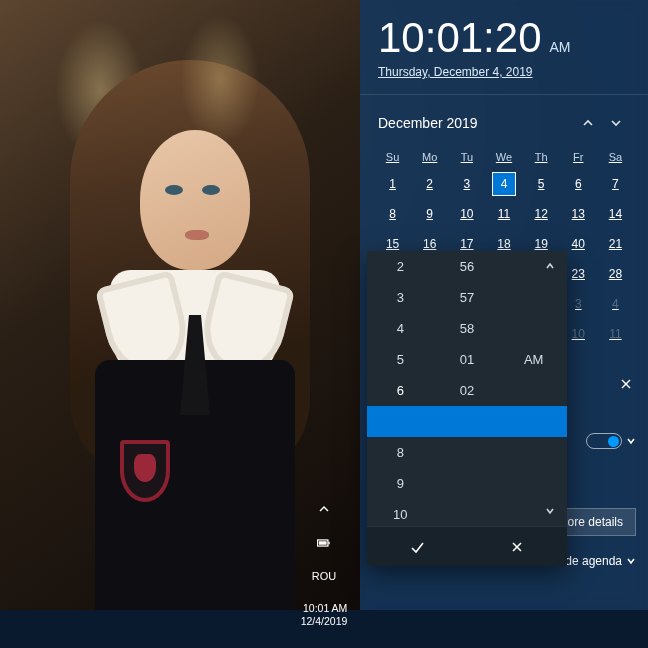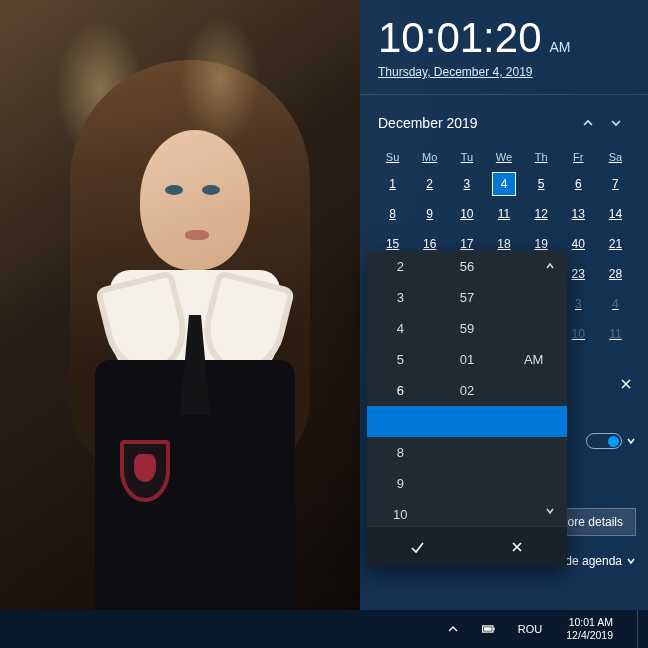--- a/index.html
+++ b/index.html
@@ -56,21 +56,21 @@
 .wheel-cell { height:31px; line-height:31px; font-size:13px; width:100%; text-align:center; color:#d7dde2; }
 .wheel-arrow { position:absolute; right:8px; width:18px; height:18px; display:flex; align-items:center; justify-content:center; cursor:pointer; }
 .wheel-arrow.up { top:6px; } .wheel-arrow.down { bottom:6px; }
 .wheel-arrow svg { width:10px; height:10px; fill:none; stroke:#cfd6dc; stroke-width:1.6; }
 .sel-band { position:absolute; left:0; right:0; top:155px; height:31px; background:#0078d7; pointer-events:none; }
 .wheels .wheel .wheel-cell.sel { color:#fff; position:relative; z-index:2; }
 .tp-actions { height:40px; display:flex; border-top:1px solid rgba(255,255,255,0.08); background:#17222a; }
 .tp-btn { flex:1; display:flex; align-items:center; justify-content:center; cursor:pointer; }
 .tp-btn svg { width:16px; height:16px; stroke:#fff; stroke-width:1.6; fill:none; }
 
-.taskbar { position:absolute; left:0; bottom:0; width:648px; height:38px; background:#0a1a2e; display:flex; align-items:center; justify-content:flex-end; color:#fff; padding:0 6px; gap:14px; }
+.taskbar { position:absolute; left:0; bottom:0; width:648px; height:38px; background:#0a1a2e; display:flex; align-items:center; justify-content:flex-end; color:#fff; padding:0 6px; gap:20px;flex-direction:column; }
 .tray-icon { display:flex; align-items:center; justify-content:center; height:38px; padding:0 4px; cursor:pointer; }
 .tray-icon svg { width:14px; height:14px; fill:none; stroke:#fff; stroke-width:1.4; }
 .lang { font-size:11px; padding:0 4px; }
 .tray-clock { font-size:10.5px; line-height:13px; text-align:right; padding:0 6px; }
 .show-desktop { width:5px; height:38px; border-left:1px solid rgba(255,255,255,0.2); margin-left:4px; }
 </style>
 </head>
 <body>
 
 <div class="desktop">
@@ -199,21 +199,21 @@
           <div class="wheel-cell">5</div>
           <div class="wheel-cell sel">6</div>
           <div class="wheel-cell">7</div>
           <div class="wheel-cell">8</div>
           <div class="wheel-cell">9</div>
           <div class="wheel-cell">10</div>
         </div>
       <div class="wheel" id="wheel-m">
           <div class="wheel-cell">56</div>
           <div class="wheel-cell">57</div>
-          <div class="wheel-cell">59</div>
+          <div class="wheel-cell">58</div>
           <div class="wheel-cell">01</div>
           <div class="wheel-cell">02</div>
         </div>
       <div class="wheel" id="wheel-p">
           <div class="wheel-cell"></div>
           <div class="wheel-cell"></div>
           <div class="wheel-cell"></div>
           <div class="wheel-cell">AM</div>
           <div class="wheel-cell"></div>
           <div class="wheel-cell"></div>

